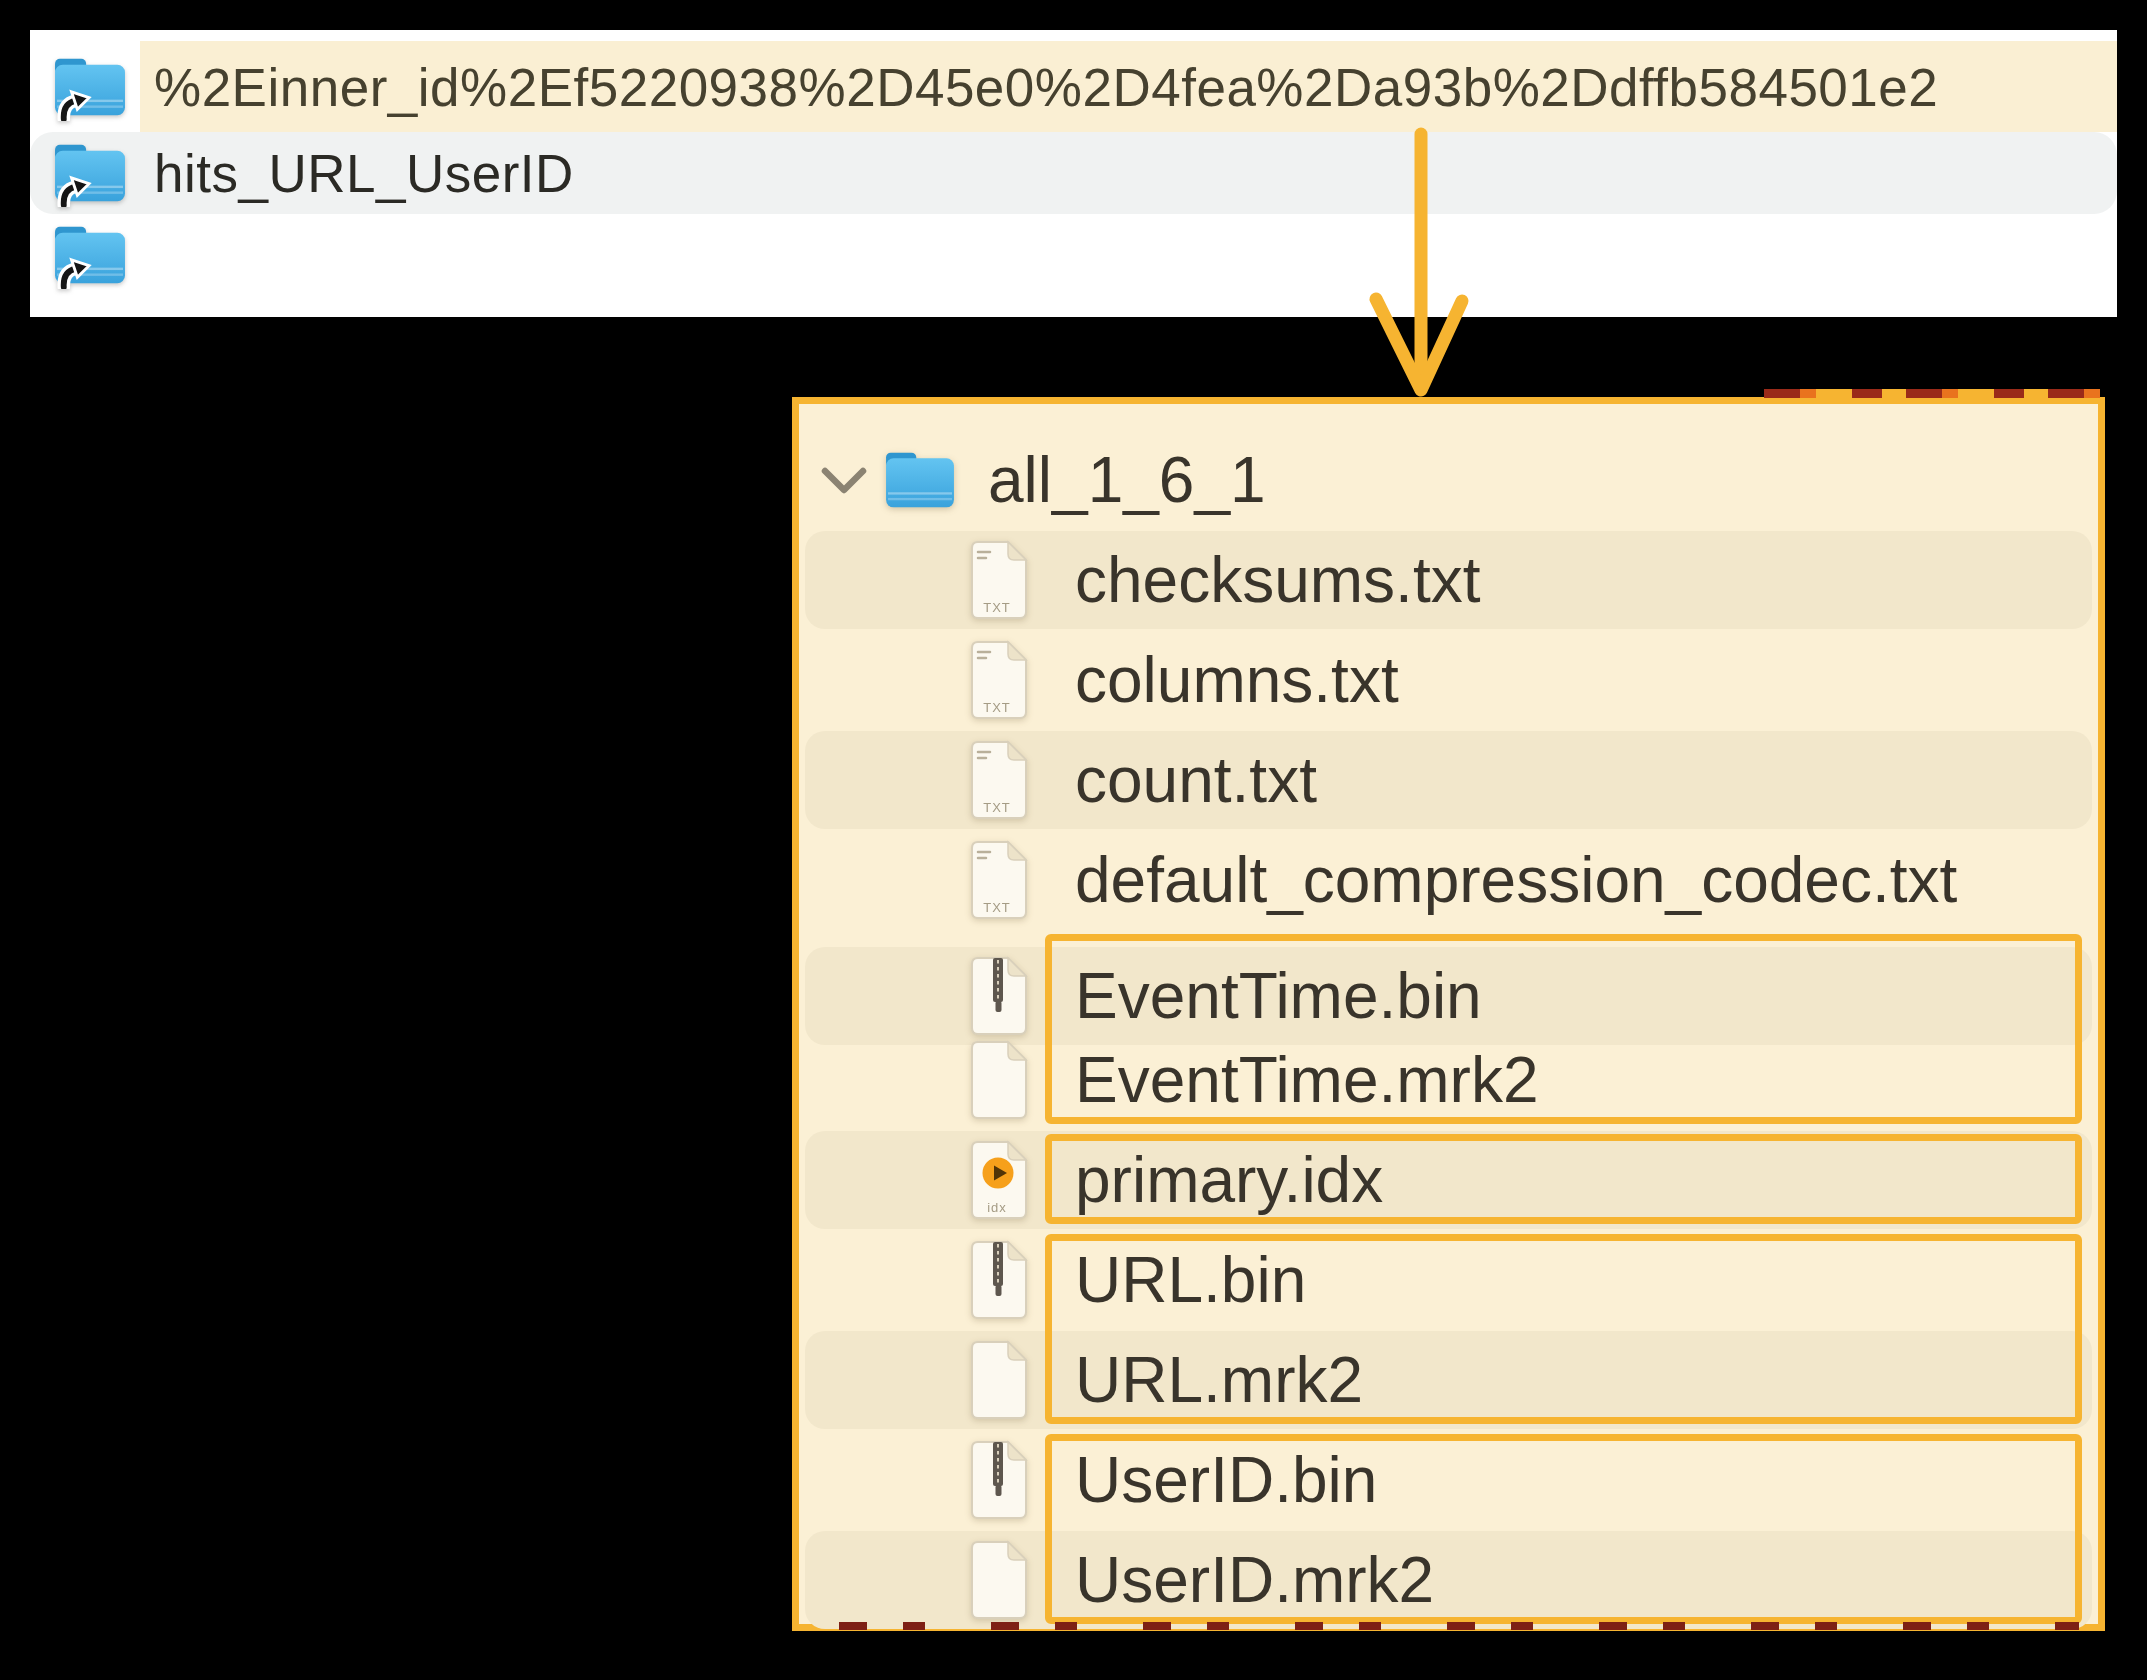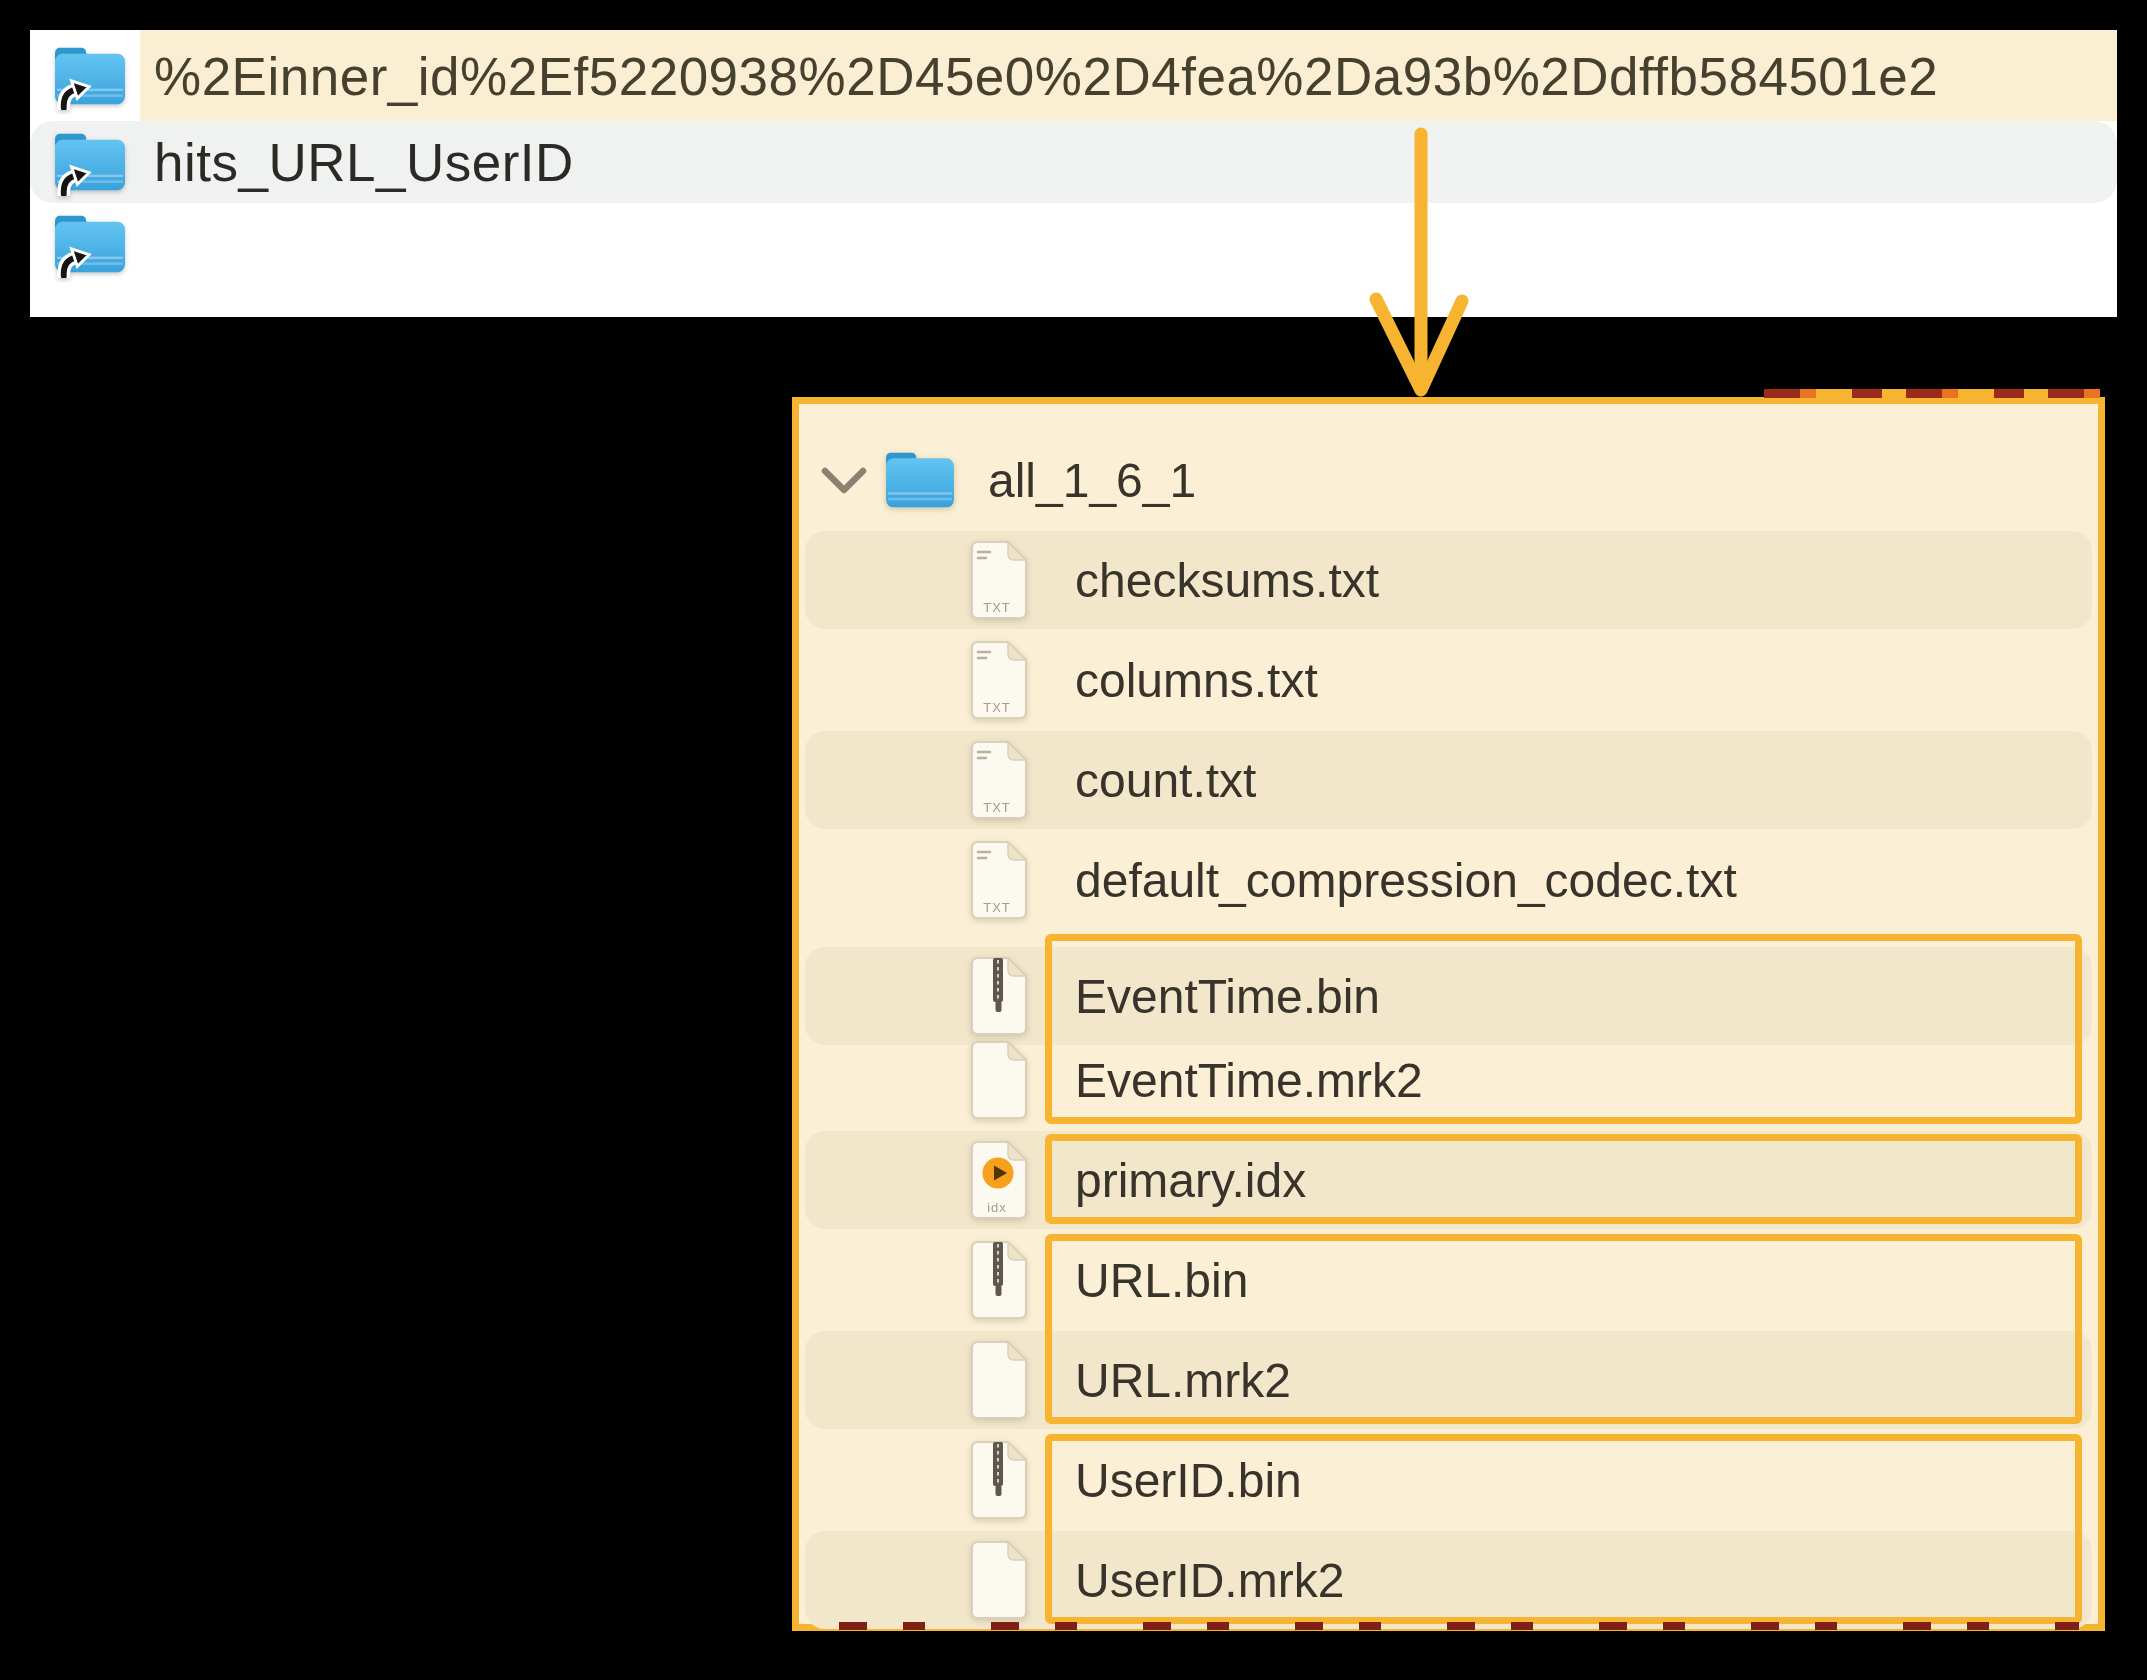--- a/index.html
+++ b/index.html
@@ -9,21 +9,21 @@
     background:#000; overflow:hidden;
     font-family:"Liberation Sans", sans-serif;
     -webkit-font-smoothing:antialiased;
   }
 
   
   .finder-panel {
     position:absolute; left:30px; top:30px; width:2087px; height:287px;
     background:#ffffff;
   }
-  #finder-rows { }
+  #finder-rows { padding-top:11px; }
   .f-row { position:relative; height:82px; }
   .f-row.first { height:91px; }
   .f-row.gray { background:var(--finder-alt-row,#F0F2F2);border-radius:23px; }
   .f-row .hl {
     position:absolute; left:110px; right:0; top:0; bottom:0;
     background:var(--finder-highlight,#FAEFD3);
   }
   .f-icon { position:absolute; left:22px; top:50%; transform:translateY(-50%); line-height:0; }
   .f-icon svg { filter:drop-shadow(0 2px 2px rgba(40,40,40,.25)); }
   .f-label {
@@ -57,21 +57,21 @@
     position:absolute; left:792px; top:397px; width:1313px; height:1234px;
     box-sizing:border-box; border:7px solid var(--annotation-orange,#F6B431);
     background:var(--panel-bg,#FBF0D5); overflow:visible;
   }
   .tree-root-row { position:absolute; left:0; top:26px; width:100%; height:100px; }
   .chev { position:absolute; left:20px; top:50%; transform:translateY(-50%); line-height:0; }
   .folder-ic { position:absolute; left:84px; top:50%; transform:translateY(-50%); line-height:0; }
   .folder-ic svg { filter:drop-shadow(0 2px 3px rgba(80,60,20,.25)); }
   .t-label {
     position:absolute; left:276px; top:50%; transform:translateY(-50%);
-    font-size:48px; color:#39342B; white-space:nowrap; z-index:2;
+    font-size:64px; color:#39342B; white-space:nowrap; z-index:2;
   }
   .root-label { left:189px; }
   .t-row { position:absolute; left:0; width:100%; height:100px; }
   .t-row .altbg {
     position:absolute; left:6px; right:6px; top:1px; bottom:1px;
     background:var(--panel-alt-row,#F2E7CB); border-radius:20px;
   }
   .t-icon { position:absolute; left:167px; top:50%; transform:translateY(-50%); line-height:0; z-index:2; }
   .t-icon svg { filter:drop-shadow(0 2px 3px rgba(80,60,20,.2)); }
   .abox {

